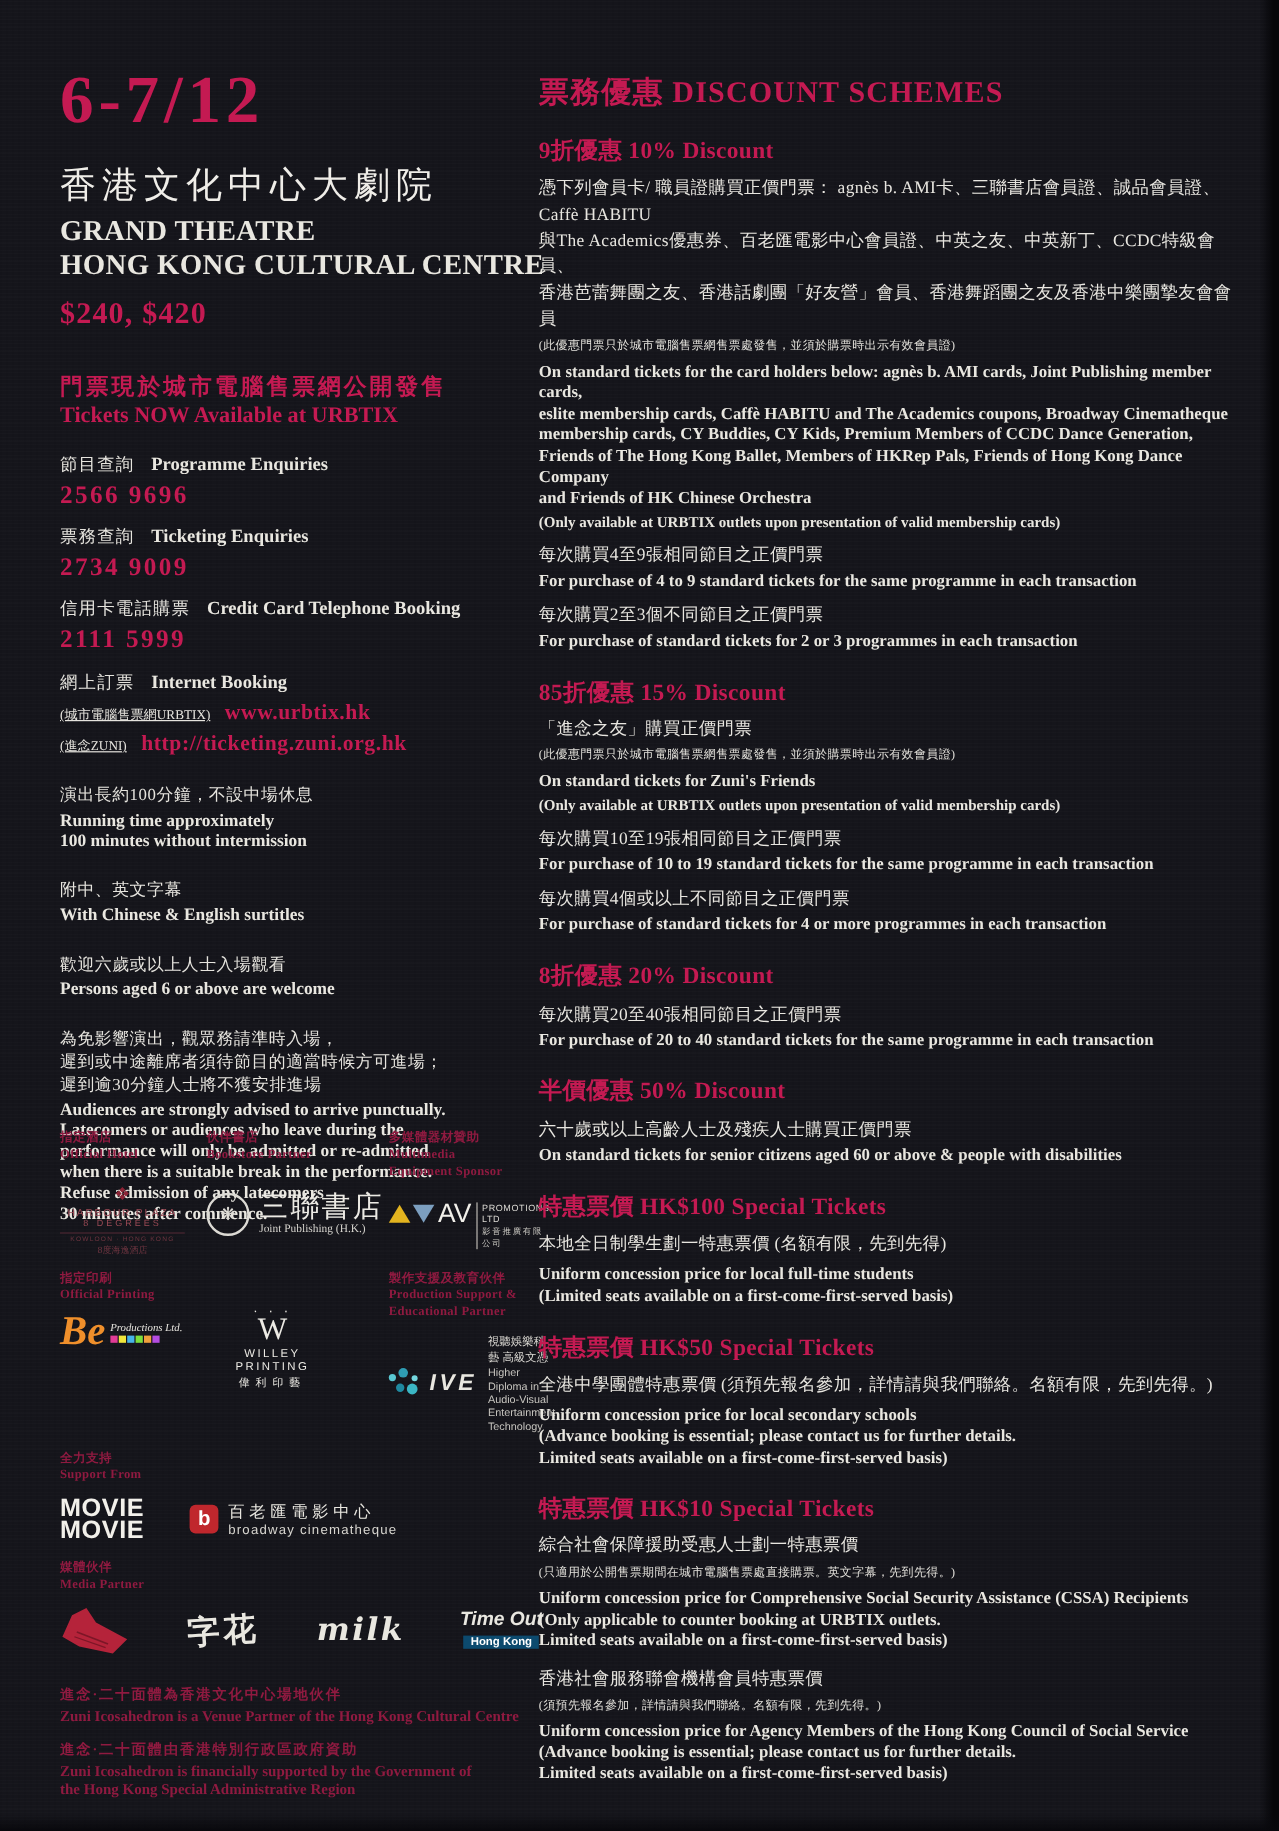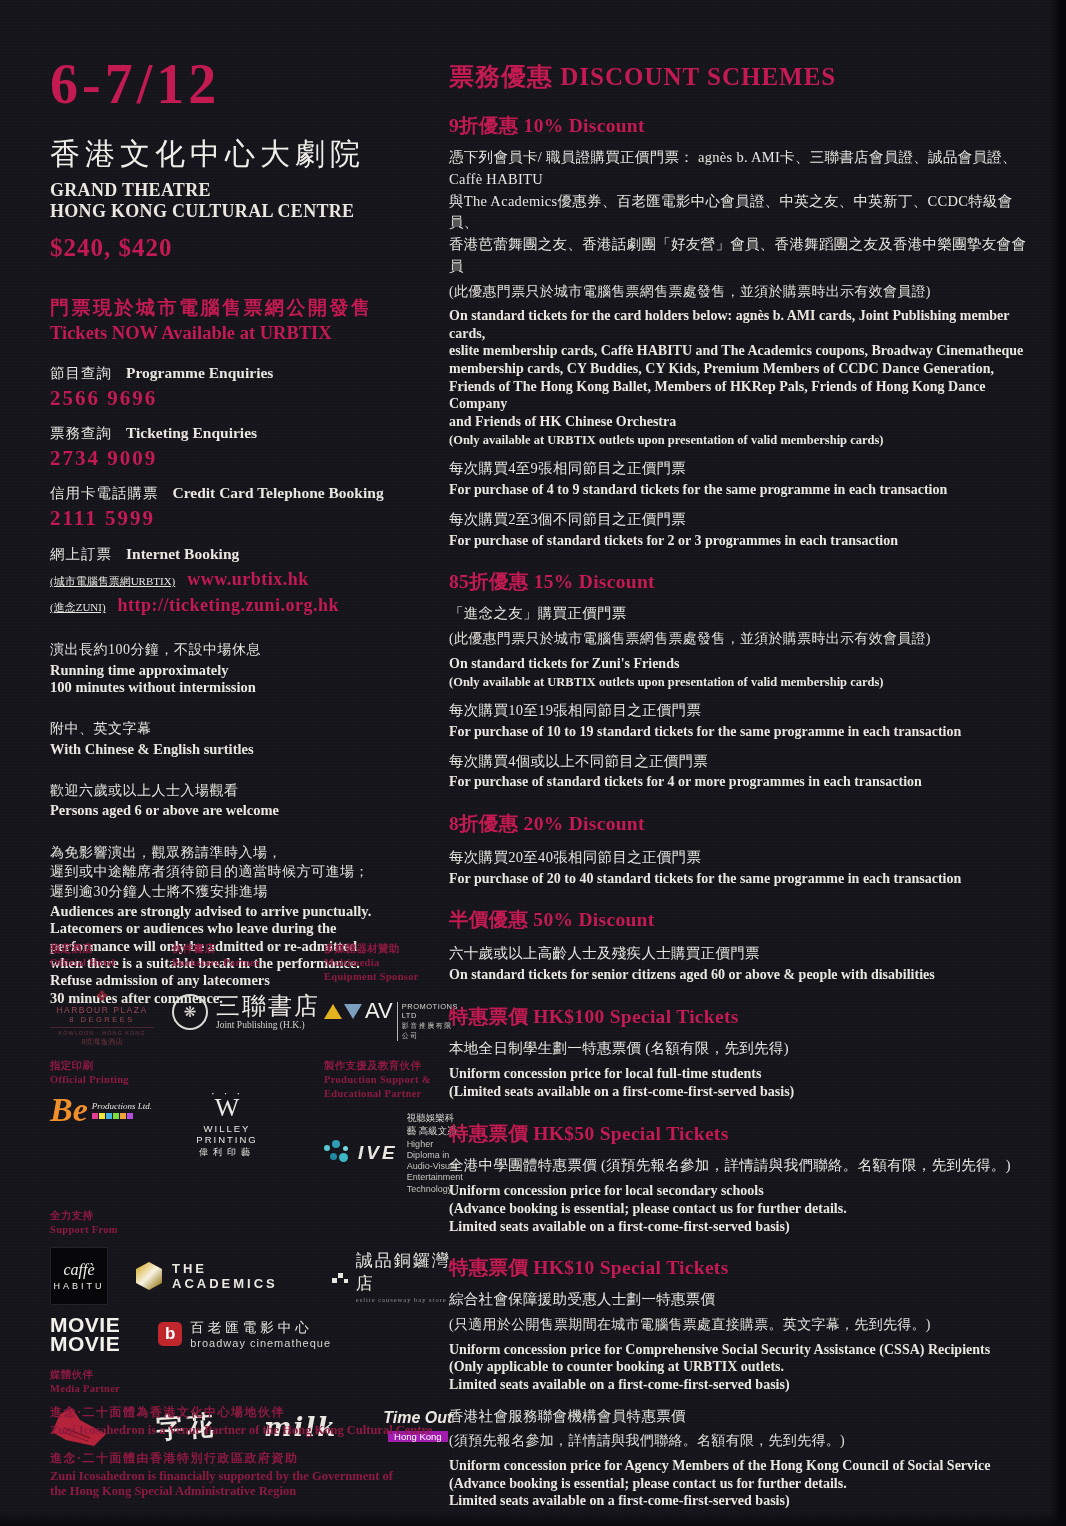--- a/index.html
+++ b/index.html
@@ -21,21 +21,21 @@
     background:linear-gradient(180deg, rgba(6,6,9,0), #08080c); }
 
   .ml { white-space:pre-line; }
   .col-left { position:absolute; left:50px; top:56px; width:404px; }
   .col-right { position:absolute; left:449px; top:60px; width:584px; }
 
   
   .date { font-size:56px; font-weight:bold; color:#c41a52; letter-spacing:4px; line-height:1; }
   .schedule { margin-top:9px; font-size:16px; font-weight:bold; color:#c41a52; letter-spacing:2px; }
   .venue-cn { margin-top:22px; font-size:30px; letter-spacing:5px; color:#efede8; }
-  .venue-en { margin-top:5px; font-size:18px; font-weight:bold; line-height:1.15; letter-spacing:0.3px; }
+  .venue-en { margin-top:5px; font-size:24px; font-weight:bold; line-height:1.15; letter-spacing:0.3px; }
   .prices { margin-top:13px; font-size:25px; font-weight:bold; color:#c41a52; letter-spacing:1px; }
   .onsale { margin-top:33px; }
   .onsale-cn { font-size:19px; font-weight:bold; color:#c41a52; letter-spacing:2.5px; }
   .onsale-en { font-size:18.5px; font-weight:bold; color:#c41a52; margin-top:2px; }
   .contacts { margin-top:20px; }
   .contact + .contact { margin-top:13px; }
   .c-cn { font-size:14.5px; color:#e6e4de; letter-spacing:1px; }
   .c-en { font-size:15.5px; font-weight:bold; margin-left:10px; }
   .c-tel { margin-top:3px; font-size:21px; font-weight:bold; color:#c41a52; letter-spacing:2px; }
   .net { margin-top:14px; }
@@ -136,33 +136,33 @@
     display:flex; align-items:center; justify-content:center; }
   .bw-text { margin-left:8px; font-family:"Liberation Sans",sans-serif; }
   .bw-cn { display:block; font-size:13.5px; letter-spacing:4px; }
   .bw-en { display:block; font-size:11px; color:#d8d6d0; letter-spacing:1px; }
 
   .md-red svg { display:block; }
   .md-zihua { font-size:27px; font-weight:bold; letter-spacing:3px; margin-left:44px; transform:rotate(-4deg); }
   .md-milk { font-family:"DejaVu Serif",serif; font-style:italic; font-weight:bold; font-size:26px; margin-left:48px; letter-spacing:2px; }
   .md-to { margin-left:46px; text-align:center; }
   .to-top { display:block; font-family:"Liberation Sans",sans-serif; font-weight:bold; font-style:italic; font-size:16px; line-height:1; }
-  .to-bot { display:inline-block; background:#a21caf; color:#fff; font-family:"Liberation Sans",sans-serif;
-    font-weight:normal; font-size:9.5px; padding:0 6px; margin-top:2px; }
+  .to-bot { display:inline-block; background:#0c4a6e; color:#fff; font-family:"Liberation Sans",sans-serif;
+    font-weight:bold; font-size:9.5px; padding:0 6px; margin-top:2px; }
 
   .l-footer { position:absolute; left:0; top:1348px; width:430px; }
   .f-block + .f-block { margin-top:11px; }
   .f-cn { font-size:12px; color:#8f1a40; font-weight:bold; letter-spacing:1.5px; }
   .f-en { font-size:12.5px; color:#8f1a40; font-weight:bold; line-height:1.25; margin-top:2px; }
 
   
   .rc-title { font-size:25px; font-weight:bold; color:#c41a52; letter-spacing:1px; }
   .rc-h2 { font-size:19.5px; font-weight:bold; color:#c41a52; margin-top:19px; letter-spacing:0.3px; }
   .rc-cn { font-size:14.5px; line-height:1.5; letter-spacing:0.3px; color:#e8e6e0; margin-top:8px; }
-  .rc-cn-sm { font-size:14px; line-height:1.4; color:#e2e0da; margin-top:4px; letter-spacing:0.3px; }
+  .rc-cn-sm { font-size:10px; line-height:1.4; color:#e2e0da; margin-top:4px; letter-spacing:0.3px; }
   .rc-en { font-size:14px; font-weight:bold; line-height:1.26; margin-top:6px; }
   .rc-en-sm { font-size:12.5px; font-weight:bold; margin-top:3px; }
   .rc-pair { margin-top:10px; }
   .rc-pair .rc-cn { margin-top:0; }
   .rc-pair .rc-en { margin-top:1px; }
   .stub-title { font-size:25px; font-weight:bold; color:#c41a52; letter-spacing:1px; margin-top:24px; }
 </style>
 </head>
 <body>
 
@@ -340,41 +340,20 @@
           </div>
         </div>
       </div>
 
       <div class="sp-sec">
         <div class="sp-label">
           <div>全力支持</div>
           <div>Support From</div>
         </div>
         <div class="logo-line">
-          <div class="logo-hb">
-            <div class="hb-script">caffè</div>
-            <div class="hb-name">HABITU</div>
-          </div>
-          <div class="logo-ac">
-            <span class="ac-hex"></span>
-            <span class="ac-name">THE ACADEMICS</span>
-          </div>
-          <div class="logo-es">
-            <span class="es-mark">
-                <i class="esq1"></i>
-                <i class="esq2"></i>
-                <i class="esq3"></i>
-              </span>
-            <span class="es-text">
-              <span class="es-cn">誠品銅鑼灣店</span>
-              <span class="es-sub">eslite causeway bay store</span>
-            </span>
-          </div>
-        </div>
-        <div class="logo-line">
           <div class="logo-mm ml">MOVIE
 MOVIE</div>
           <div class="logo-bw">
             <span class="bw-mark">b</span>
             <span class="bw-text">
               <span class="bw-cn">百老匯電影中心</span>
               <span class="bw-en">broadway cinematheque</span>
             </span>
           </div>
         </div>

